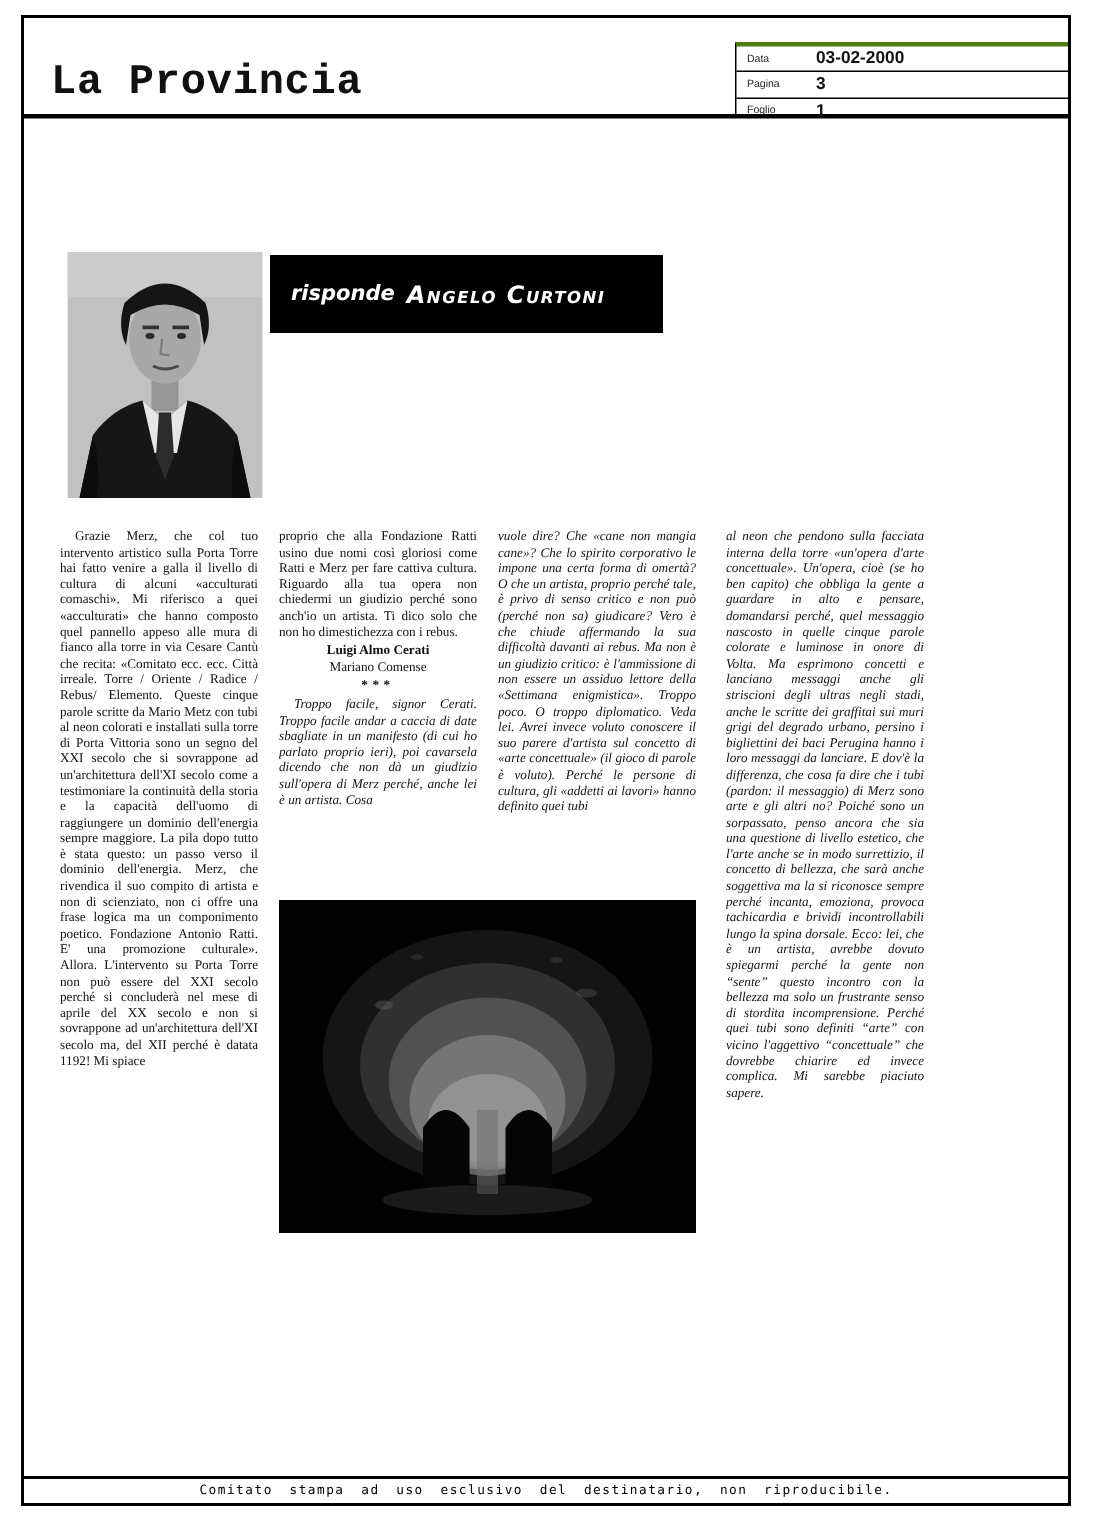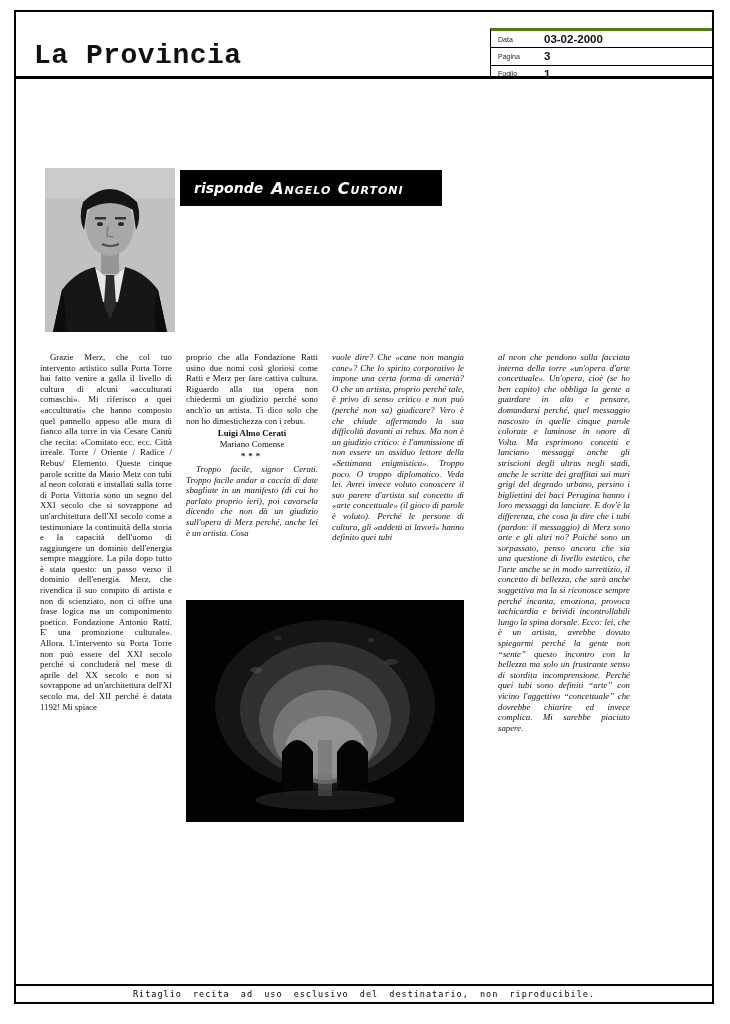--- a/index.html
+++ b/index.html
@@ -28,21 +28,21 @@
   }
   .info-row {
     display:flex; align-items:center; height:16.3px; padding-left:7px;
     border-bottom:1px solid #000;
   }
   .info-row:last-child { border-bottom:none; }
   .info-label { width:46px; font-size:7px; color:#222; }
   .info-value { font-size:11.5px; font-weight:bold; }
   
   .kicker {
-    position:absolute; left:180px; top:170px; width:262px; height:36px;
+    position:absolute; left:180px; top:170px; width:262px; height:52px;
     background:#000; color:#fff; display:flex; align-items:center;
     padding-left:14px; box-sizing:border-box;
     font-family:"DejaVu Sans", sans-serif; font-style:italic; font-weight:bold;
   }
   .kicker-prefix { font-size:14px; margin-right:8px; }
   .kicker-name { font-size:16px; font-variant:small-caps; letter-spacing:1px; }
   
   .portrait { position:absolute; left:45px; top:168px; width:130px; height:164px; }
   .portrait svg { display:block; width:100%; height:100%; }
   
@@ -57,21 +57,21 @@
   }
   
   .col {
     position:absolute; top:352px; width:132px; overflow:hidden;
     font-size:8.8px; line-height:10.6px; text-align:justify;
     font-family:"Liberation Serif", serif; color:#101010;
   }
   .col-1 { left:40px;  height:482px; }
   .col-2 { left:186px; height:246px; }
   .col-3 { left:332px; height:246px; font-style:italic; }
-  .col-4 { left:498px; height:498px; font-style:italic; }
+  .col-4 { left:484px; height:498px; font-style:italic; }
   .indent { text-indent:10px; }
   .sig-name  { font-weight:bold; text-align:center; font-style:normal; margin-top:2px; }
   .sig-place { text-align:center; font-style:normal; }
   .separator { text-align:center; letter-spacing:3px; font-weight:bold; font-style:normal; margin:2px 0; }
   .reply { font-style:italic; }
   
   .article-photo { position:absolute; left:186px; top:600px; width:278px; height:222px; }
   .article-photo svg { display:block; width:100%; height:100%; }
   
   .footer-rule { position:absolute; left:16px; top:984px; width:696px; height:2px; background:#000; }
@@ -167,15 +167,15 @@
       <rect x="132" y="140" width="14" height="56" fill="#6e6e6e" opacity="0.55"></rect>
       <ellipse cx="70" cy="70" rx="6" ry="3" fill="#6a6a6a" opacity="0.4"></ellipse>
       <ellipse cx="205" cy="62" rx="7" ry="3" fill="#5f5f5f" opacity="0.35"></ellipse>
       <ellipse cx="185" cy="40" rx="4" ry="2" fill="#555" opacity="0.35"></ellipse>
       <ellipse cx="92" cy="38" rx="4" ry="2" fill="#555" opacity="0.3"></ellipse>
       <ellipse cx="139" cy="200" rx="70" ry="10" fill="#3f3f3f" opacity="0.4"></ellipse>
     </svg>
   </div>
 
   <div class="footer-rule"></div>
-  <div class="footer-text">Ritaglio recita ad uso esclusivo del destinatario, non riproducibile.</div>
+  <div class="footer-text">Comitato stampa ad uso esclusivo del destinatario, non riproducibile.</div>
 
 </div>
 
 </body></html>

